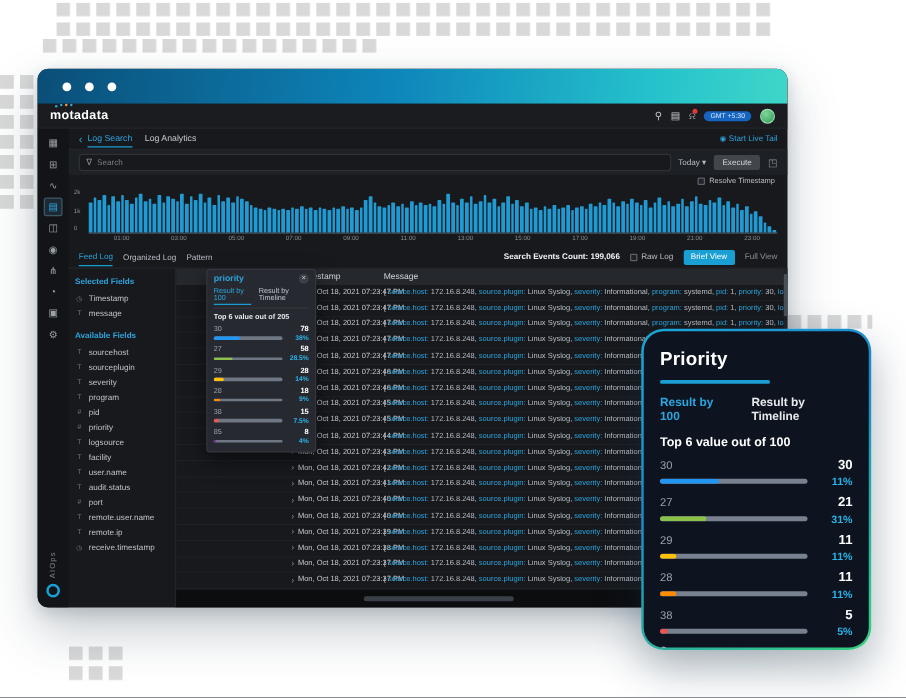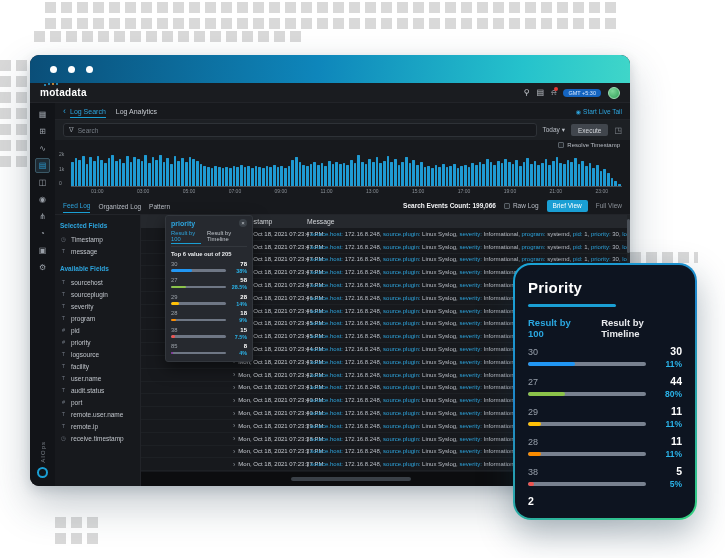--- a/index.html
+++ b/index.html
@@ -808,45 +808,46 @@
 </div>
 
 <div class="card-wrap">
   <div class="card">
     <div class="ctitle">Priority</div>
     <div class="cdivider"></div>
     <div class="ctabs">
       <span class="ctab active">Result by 100</span>
       <span class="ctab">Result by Timeline</span>
     </div>
+    <div class="csub">Top 6 value out of 100</div>
     <div>
 
         <div class="crow">
           <div class="l1">
             <span class="lbl">30</span>
             <span class="val">30</span>
           </div>
           <div class="l2">
             <span class="track">
               <span class="fill" style="display: block; width: 40%; background: rgb(33, 150, 243);"></span>
             </span>
             <span class="pct">11%</span>
           </div>
         </div>
 
         <div class="crow">
           <div class="l1">
             <span class="lbl">27</span>
-            <span class="val">44</span>
+            <span class="val">21</span>
           </div>
           <div class="l2">
             <span class="track">
               <span class="fill" style="display: block; width: 31%; background: rgb(139, 195, 74);"></span>
             </span>
-            <span class="pct">80%</span>
+            <span class="pct">31%</span>
           </div>
         </div>
 
         <div class="crow">
           <div class="l1">
             <span class="lbl">29</span>
             <span class="val">11</span>
           </div>
           <div class="l2">
             <span class="track">

